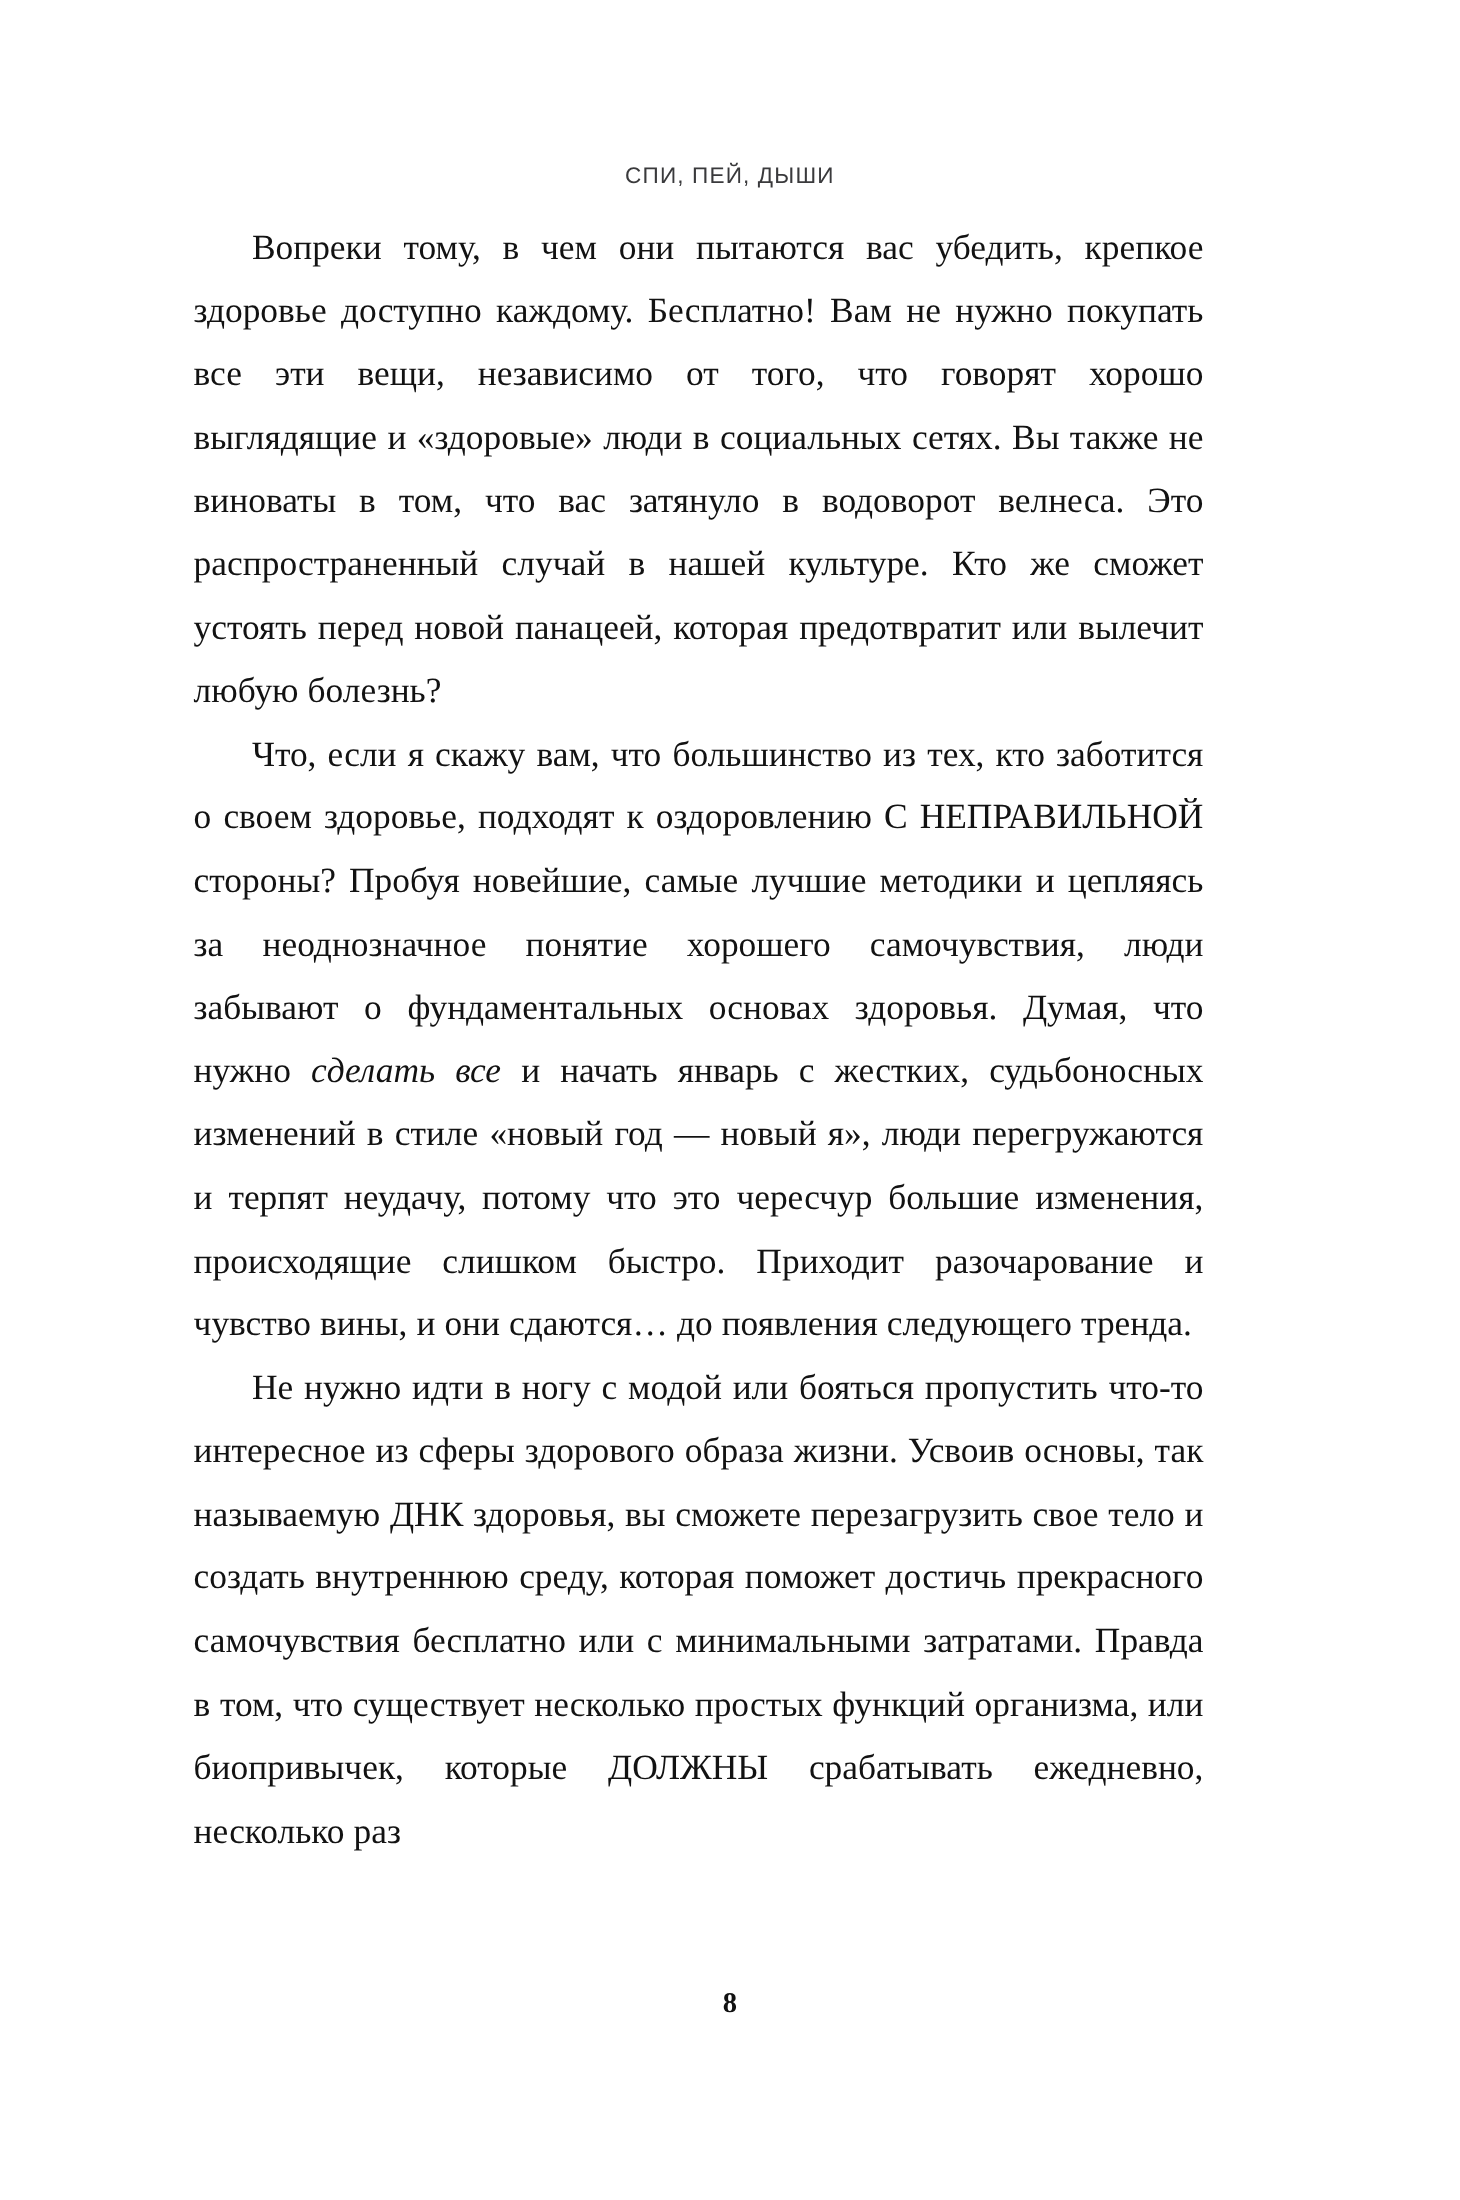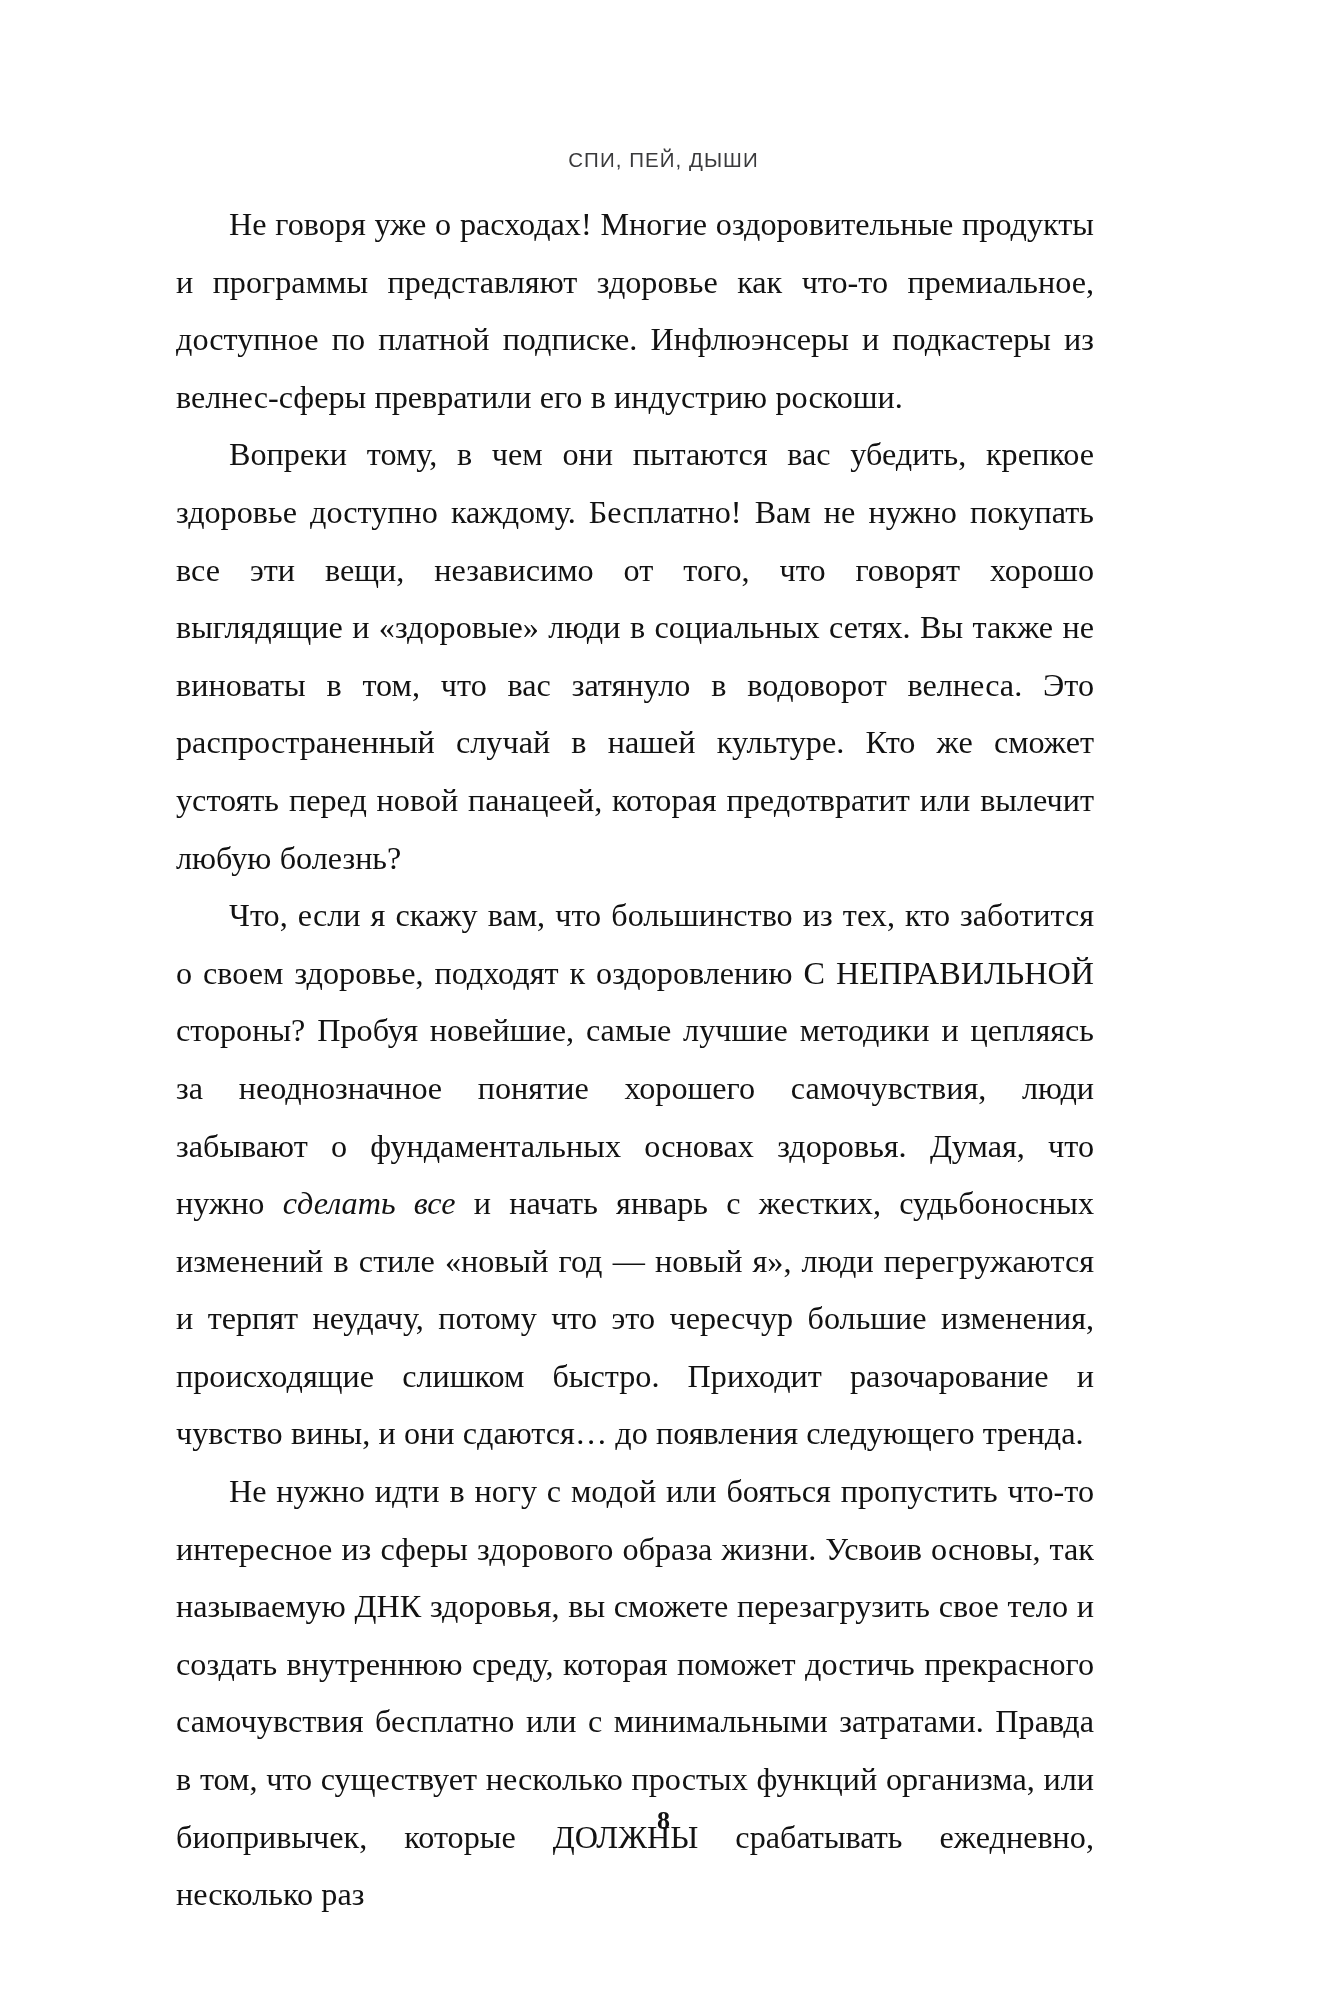--- a/index.html
+++ b/index.html
@@ -64,21 +64,20 @@
   }
 </style>
 </head>
 <body>
 
 <div class="page">
 
   <div class="running-head">СПИ, ПЕЙ, ДЫШИ</div>
 
   <div class="text-column">
-    <p class="body-par"><span>Не говоря уже о расходах! Многие оздоровительные продукты и программы представляют здоровье как что-то премиальное, доступное по платной подписке. Инфлюэнсеры и подкастеры из велнес-сферы превратили его в индустрию роскоши.</span></p>
     <p class="body-par"><span>Вопреки тому, в чем они пытаются вас убедить, крепкое здоровье доступно каждому. Бесплатно! Вам не нужно покупать все эти вещи, независимо от того, что говорят хорошо выглядящие и «здоровые» люди в социальных сетях. Вы также не виноваты в том, что вас затянуло в водоворот велнеса. Это распространенный случай в нашей культуре. Кто же сможет устоять перед новой панацеей, которая предотвратит или вылечит любую болезнь?</span></p>
     <p class="body-par"><span>Что, если я скажу вам, что большинство из тех, кто заботится о своем здоровье, подходят к оздоровлению С НЕПРАВИЛЬНОЙ стороны? Пробуя новейшие, самые лучшие методики и цепляясь за неоднозначное понятие хорошего самочувствия, люди забывают о фундаментальных основах здоровья. Думая, что нужно </span><span class="emph">сделать все</span><span> и начать январь с жестких, судьбоносных изменений в стиле «новый год — новый я», люди перегружаются и терпят неудачу, потому что это чересчур большие изменения, происходящие слишком быстро. Приходит разочарование и чувство вины, и они сдаются… до появления следующего тренда.</span></p>
     <p class="body-par"><span>Не нужно идти в ногу с модой или бояться пропустить что-то интересное из сферы здорового образа жизни. Усвоив основы, так называемую ДНК здоровья, вы сможете перезагрузить свое тело и создать внутреннюю среду, которая поможет достичь прекрасного самочувствия бесплатно или с минимальными затратами. Правда в том, что существует несколько простых функций организма, или биопривычек, которые ДОЛЖНЫ срабатывать ежедневно, несколько раз</span></p>
   </div>
 
   <div class="folio">8</div>
 
 </div>
 
 </body></html>

